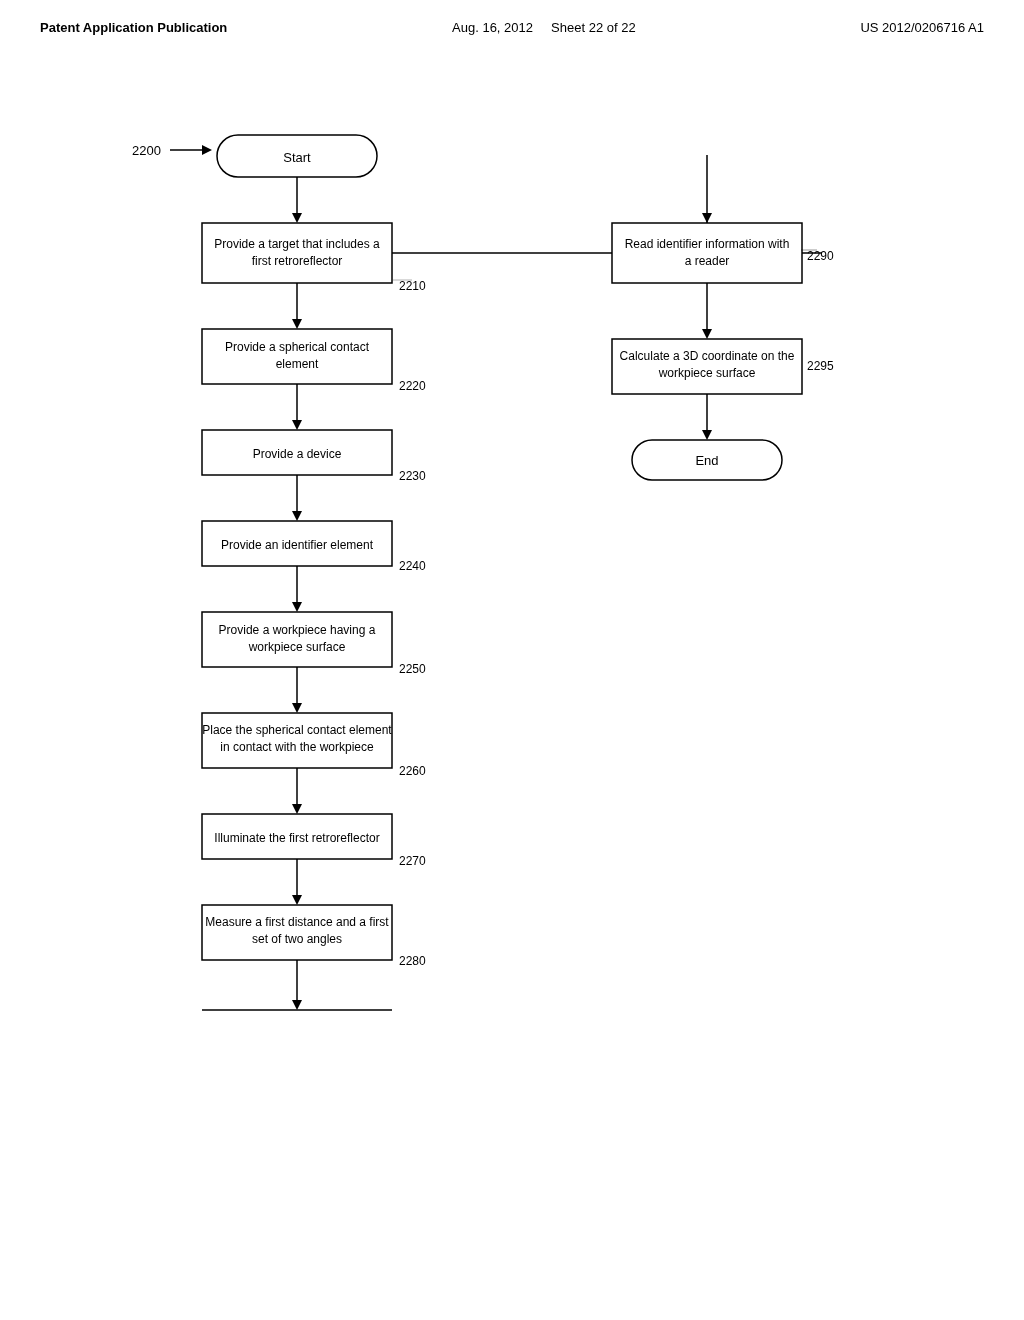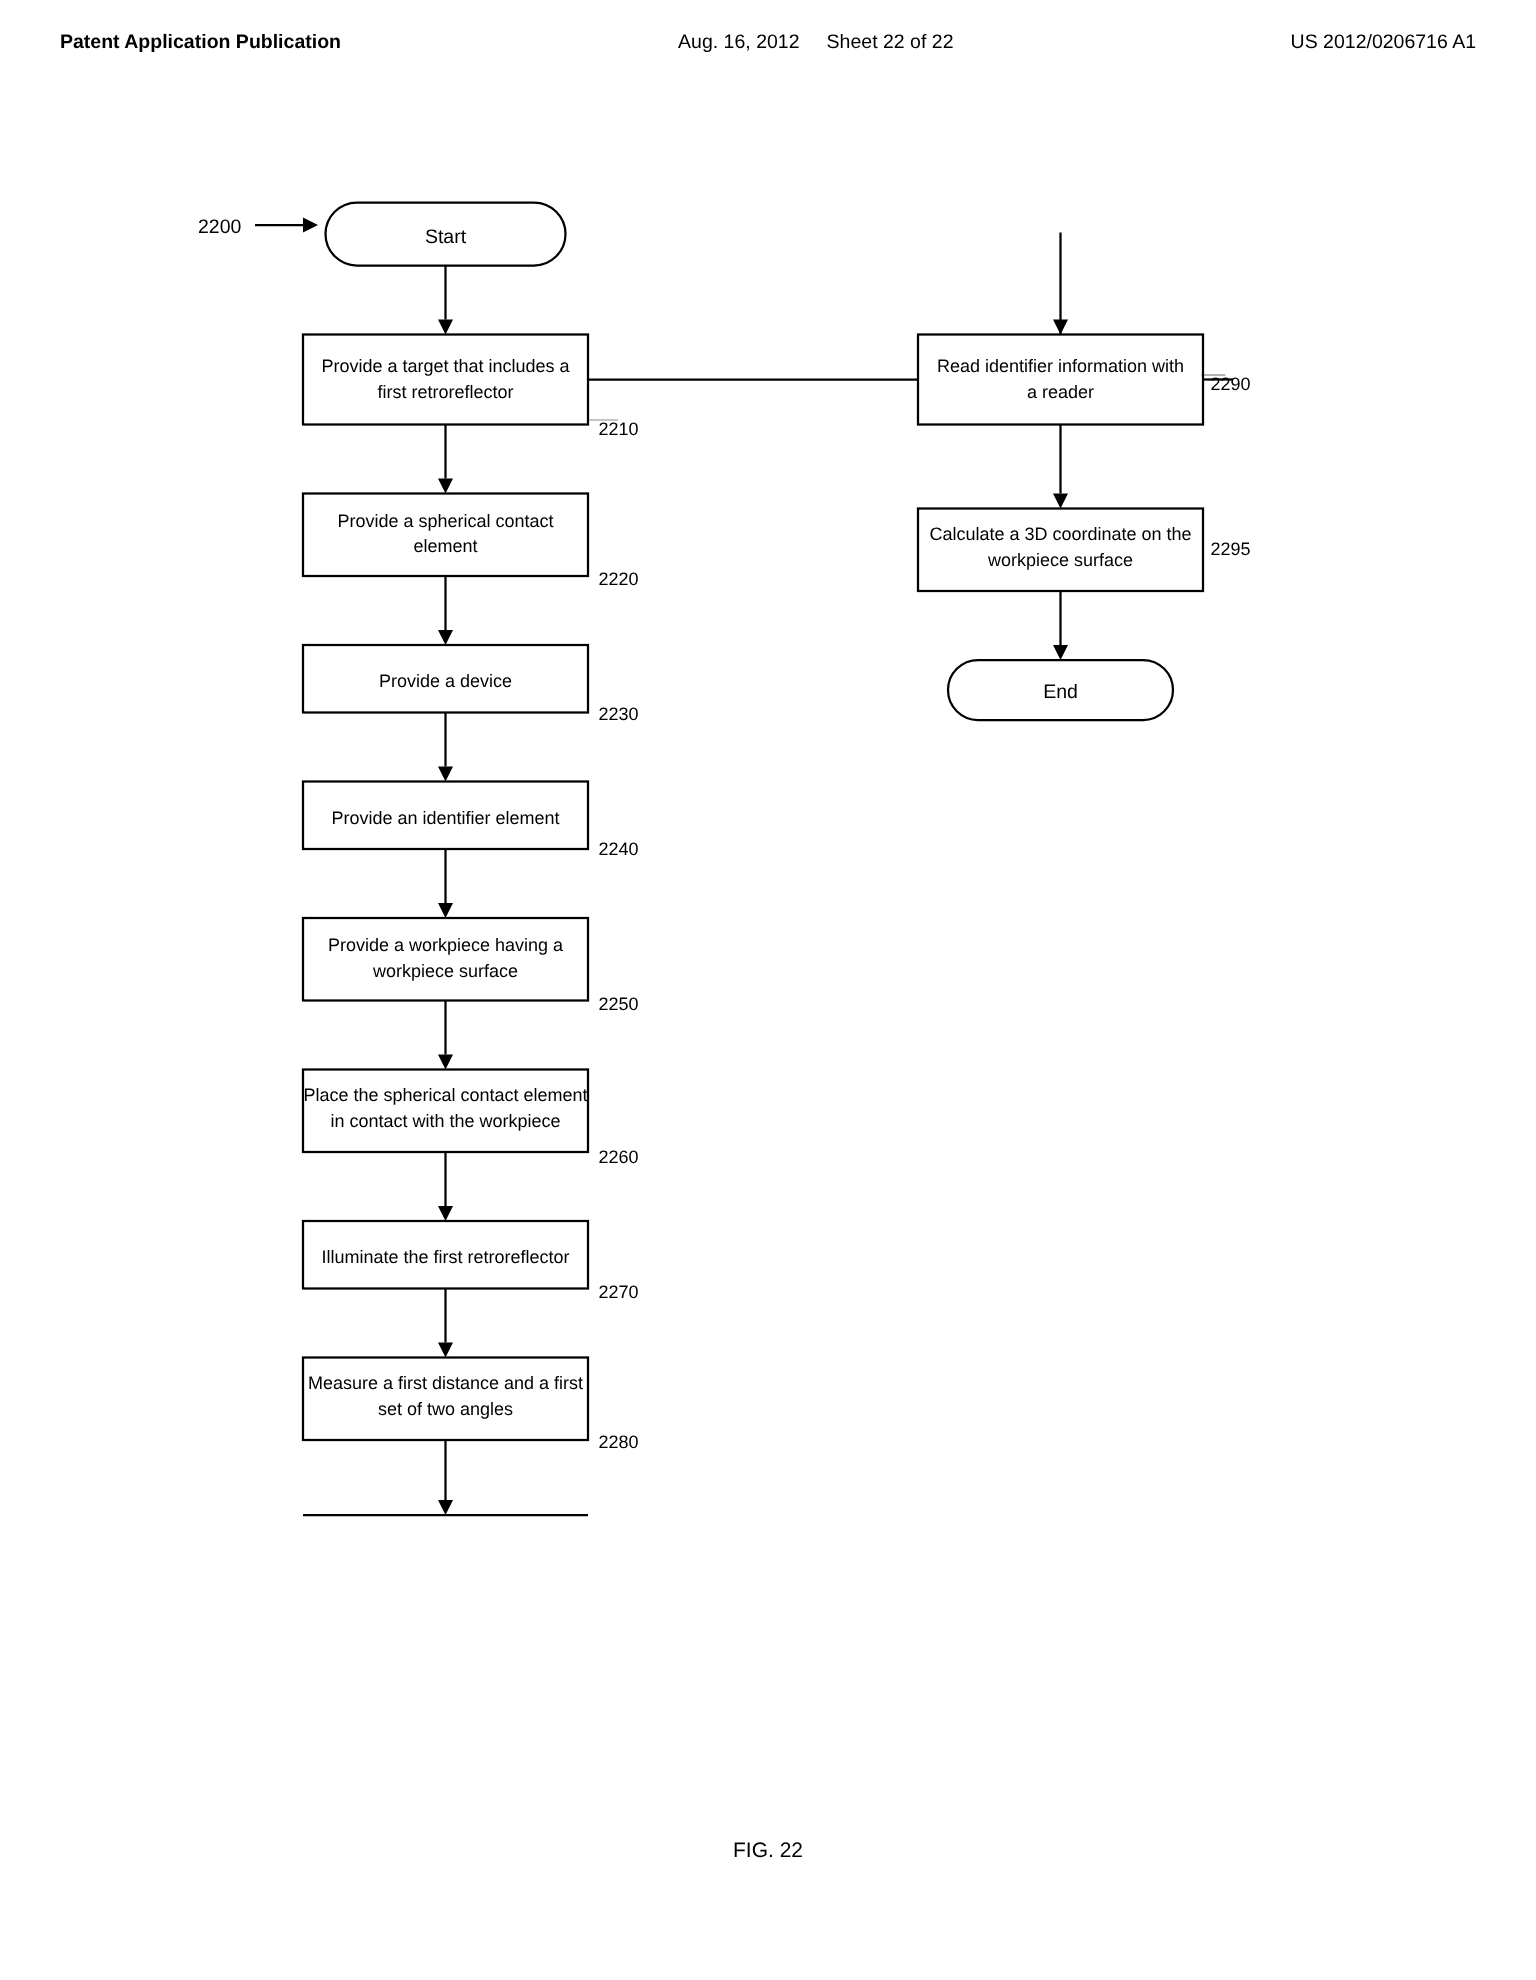--- a/index.html
+++ b/index.html
@@ -168,16 +168,15 @@
       <line x1="700" y1="188" x2="720" y2="188" stroke="#000" stroke-width="1.5"></line>
       <line x1="720" y1="158" x2="720" y2="218" stroke="#000" stroke-width="0" opacity="0"></line>
 
       <line x1="605" y1="90" x2="605" y2="158" stroke="#000" stroke-width="1.5"></line>
       <polygon points="600,148 605,158 610,148" fill="#000"></polygon>
 
       <line x1="290" y1="188" x2="510" y2="188" stroke="#000" stroke-width="1.5"></line>
 
     </svg>
 
-    <div class="fig-caption">FIG. 22</div>
   </div>
 
 </div>
 
 </body></html>

